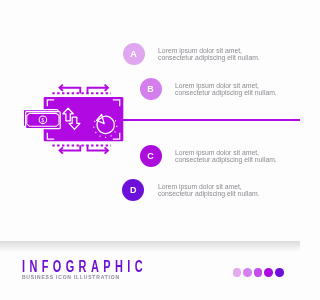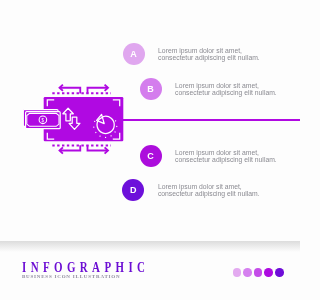--- a/index.html
+++ b/index.html
@@ -4,21 +4,21 @@
 <style>
   html,body{margin:0;padding:0;}
   body{width:300px;height:300px;background:#fdfdfd;font-family:"Liberation Sans",sans-serif;overflow:hidden;position:relative;}
   .stage{position:absolute;left:0;top:0;width:300px;height:300px;}
   .hline{position:absolute;left:118px;top:119.2px;width:182px;height:1.8px;background:#b009e2;}
   .iconbox{position:absolute;left:20px;top:82px;width:106px;height:78px;}
   .row{position:absolute;display:flex;align-items:flex-start;}
   .badge{width:22px;height:22px;border-radius:50%;color:#fff;font-size:9px;font-weight:bold;display:flex;align-items:center;justify-content:center;flex:0 0 auto;}
   .txt{font-size:6.8px;line-height:7px;color:#8b8b92;margin-left:13.6px;margin-top:4px;white-space:pre-line;}
   .footer-grad{position:absolute;left:0;top:241px;width:300px;height:11px;background:linear-gradient(#dcdcdc,#fdfdfd);}
-  .brand{position:absolute;left:21.9px;top:260px;font-family:Liberation Serif, serif;}
+  .brand{position:absolute;left:21.9px;top:260px;}
   .brand-title{font-size:15.6px;font-weight:bold;color:#6d0fd4;letter-spacing:6.3px;line-height:13px;transform:scaleX(0.70);transform-origin:left center;}
   .brand-sub{font-size:5px;font-weight:bold;color:#8e8a9c;letter-spacing:0.8px;margin-top:1.3px;line-height:6px;}
   .dots{position:absolute;left:232.5px;top:268px;display:flex;gap:1.9px;}
   .dot{width:8.7px;height:8.7px;border-radius:50%;}
 </style>
 </head>
 <body>
 
 <div class="stage">
   <div class="hline"></div>

